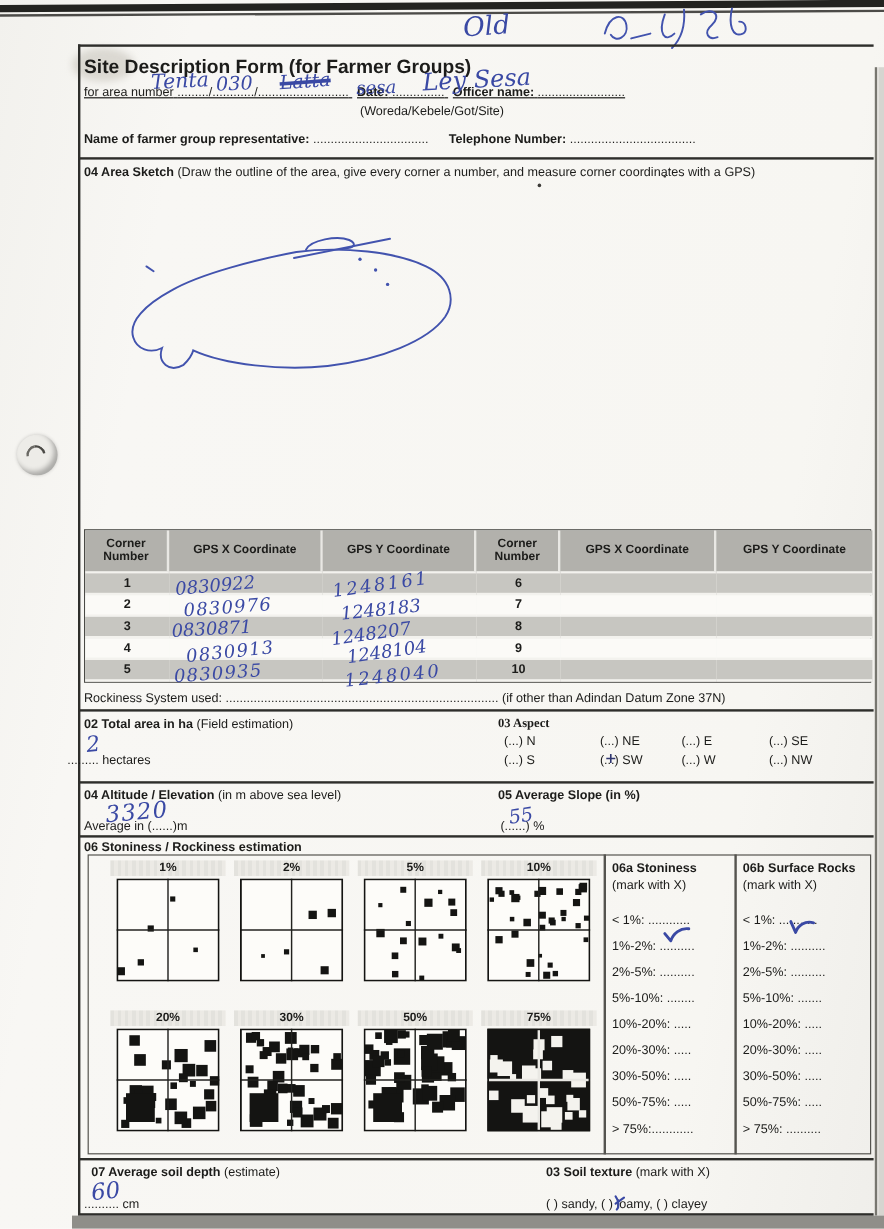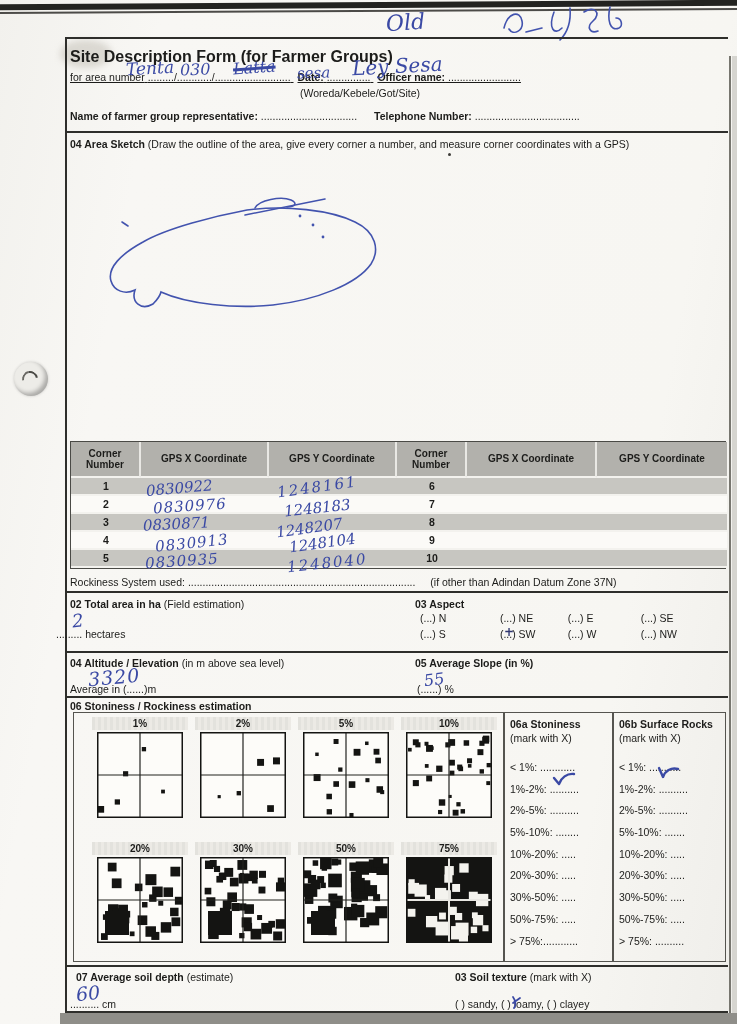--- a/index.html
+++ b/index.html
@@ -176,35 +176,35 @@
   <span class="abs hw" style="left:205px; top:79px;  font-size:15px; transform:rotate(-8deg);">1248207</span>
   <span class="abs hw" style="left:84px;  top:94px;  font-size:15px; transform:rotate(-6deg); letter-spacing:1px;">0830913</span>
   <span class="abs hw" style="left:218px; top:94px;  font-size:15px; transform:rotate(-8deg);">1248104</span>
   <span class="abs hw" style="left:74px;  top:112px; font-size:15px; transform:rotate(-4deg); letter-spacing:1px;">0830935</span>
   <span class="abs hw" style="left:216px; top:114px; font-size:15px; transform:rotate(-6deg); letter-spacing:2px;">1248040</span>
 </div>
 
 <div class="abs" style="left:70px; top:576px; white-space:nowrap;">
   <span>Rockiness System used:</span>
   <span>..............................................................................</span>
-  <span style="margin-left:12px;">(if other than Adindan Datum Zone 37N)</span>
+  <span style="margin-left:0;">(if other than Adindan Datum Zone 37N)</span>
 </div>
 <div class="abs rule" style="left:65px; top:591px; width:663px; height:2px;"></div>
 
 <div class="abs" style="left:70px; top:598px; white-space:nowrap;">
   <span class="b">02 Total area in ha</span>
   <span> </span><span>(Field estimation)</span>
 </div>
 <div class="abs" style="left:56px; top:628px; white-space:nowrap;">
   <span>.........</span>
   <span> </span><span>hectares</span>
 </div>
 <span class="abs hw" style="left:72px; top:612px; font-size:18px; transform:rotate(-6deg);">2</span>
 
-<div class="abs b" style="left:415px; top:598px;">03 Aspect</div>
+<div class="abs b" style="left:415px; top:598px;font-family:Liberation Serif, serif;">03 Aspect</div>
 <div class="abs" style="left:420px; top:612px; width:300px;">
   <span style="display:inline-block; width:77px;"><span>(...)</span> <span>N</span></span>
   <span style="display:inline-block; width:65px;"><span>(...)</span> <span>NE</span></span>
   <span style="display:inline-block; width:70px;"><span>(...)</span> <span>E</span></span>
   <span style="display:inline-block;"><span>(...)</span> <span>SE</span></span>
 </div>
 <div class="abs" style="left:420px; top:628px; width:300px;">
   <span style="display:inline-block; width:77px;"><span>(...)</span> <span>S</span></span>
   <span style="display:inline-block; width:65px;"><span>(...)</span> <span>SW</span></span>
   <span style="display:inline-block; width:70px;"><span>(...)</span> <span>W</span></span>

